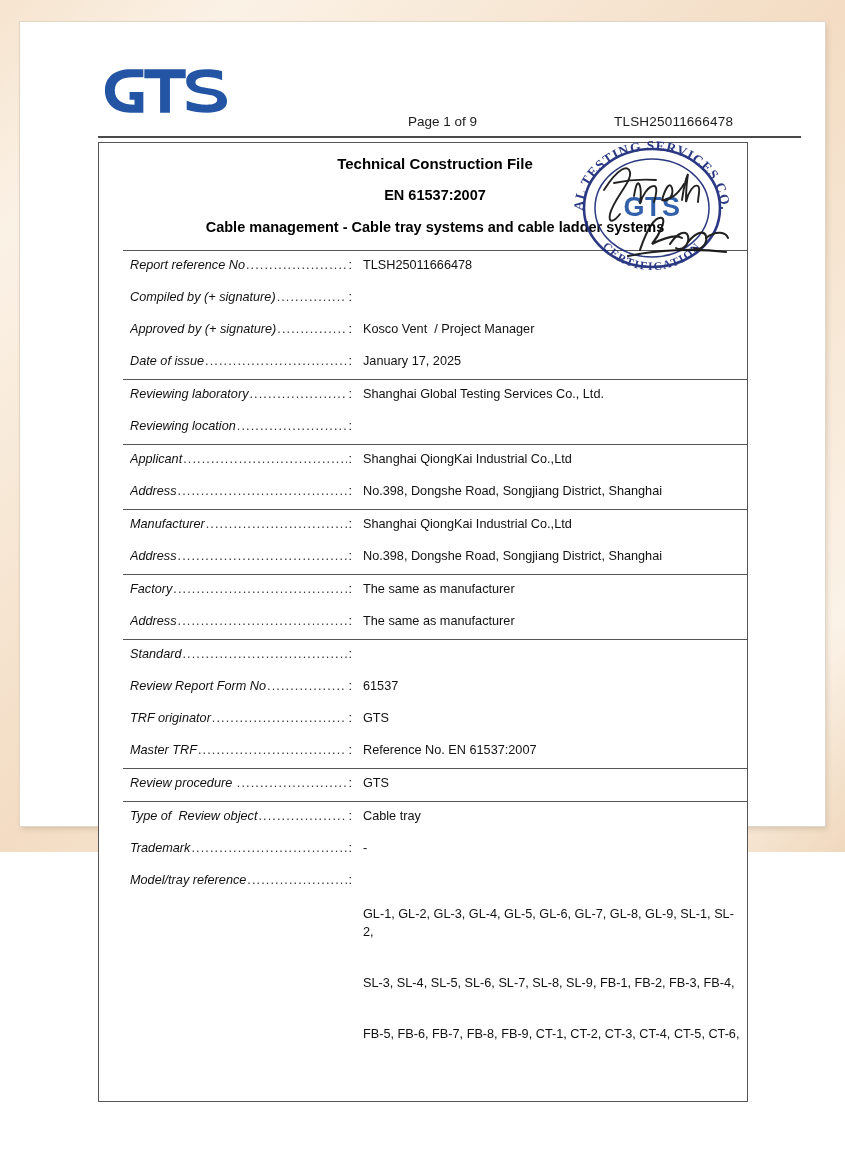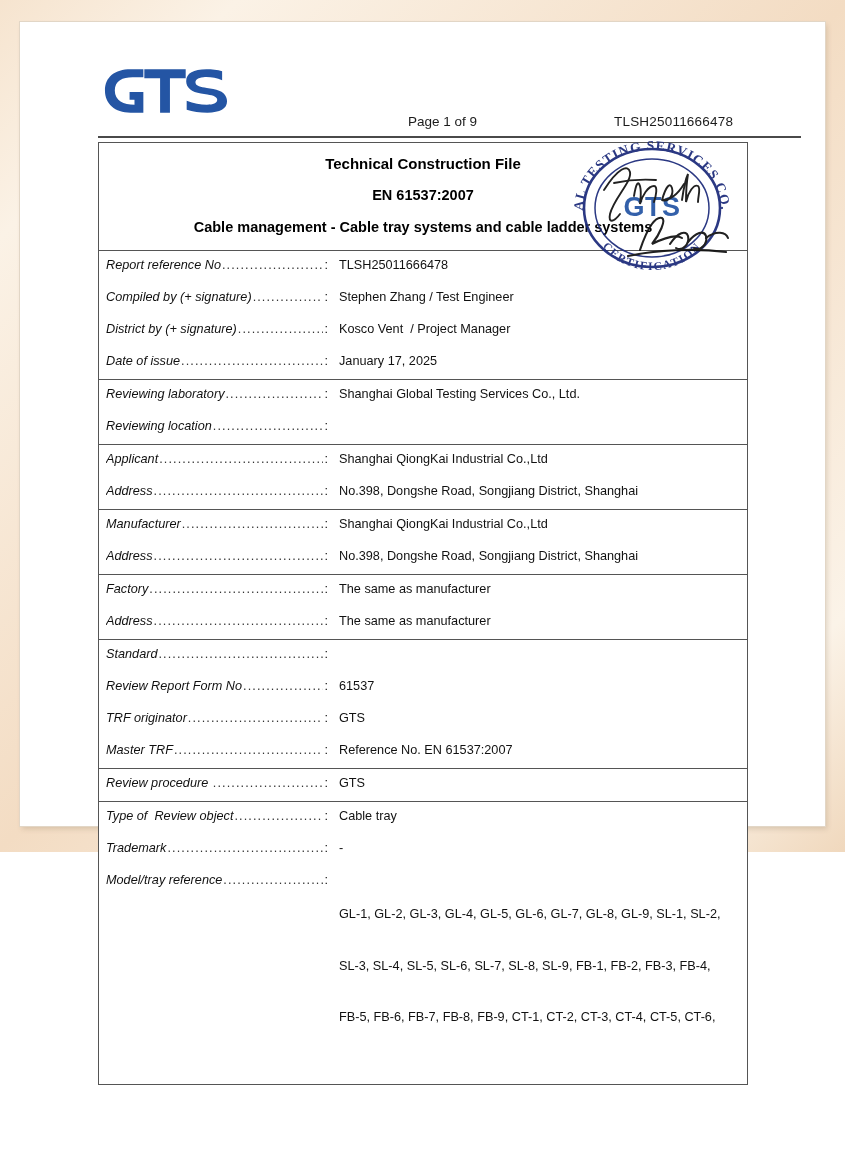--- a/index.html
+++ b/index.html
@@ -87,20 +87,21 @@
     position: absolute;
     left: 78px;
     top: 120px;
     width: 650px;
     border: 1.4px solid #555;
     box-sizing: border-box;
     background: #fff;
   }
   .tbl-group {
     border-bottom: 1.4px solid #555;
+    margin-left: 24px;
   }
   .tbl-group:last-child { border-bottom: none; }
 
   
   .title-block {
     padding: 9px 8px 12px 8px;
     text-align: center;
   }
   .title-line {
     font-weight: bold;
@@ -220,25 +221,24 @@
             <span class="colon">:</span>
           </div>
           <div class="row-value">TLSH25011666478</div>
         </div>
         <div class="row">
           <div class="row-label">
             <span class="lbl-text">Compiled by (+ signature)</span>
             <span class="leader">.........................................................................</span>
             <span class="colon">:</span>
           </div>
-          <div class="row-value">Stephen Zhang / Test Engineer</div>
-        </div>
-        <div class="row">
-          <div class="row-label">
-            <span class="lbl-text">District by (+ signature)</span>
+        </div>
+        <div class="row">
+          <div class="row-label">
+            <span class="lbl-text">Approved by (+ signature)</span>
             <span class="leader">.........................................................................</span>
             <span class="colon">:</span>
           </div>
           <div class="row-value">Kosco Vent  / Project Manager</div>
         </div>
         <div class="row">
           <div class="row-label">
             <span class="lbl-text">Date of issue</span>
             <span class="leader">.........................................................................</span>
             <span class="colon">:</span>

